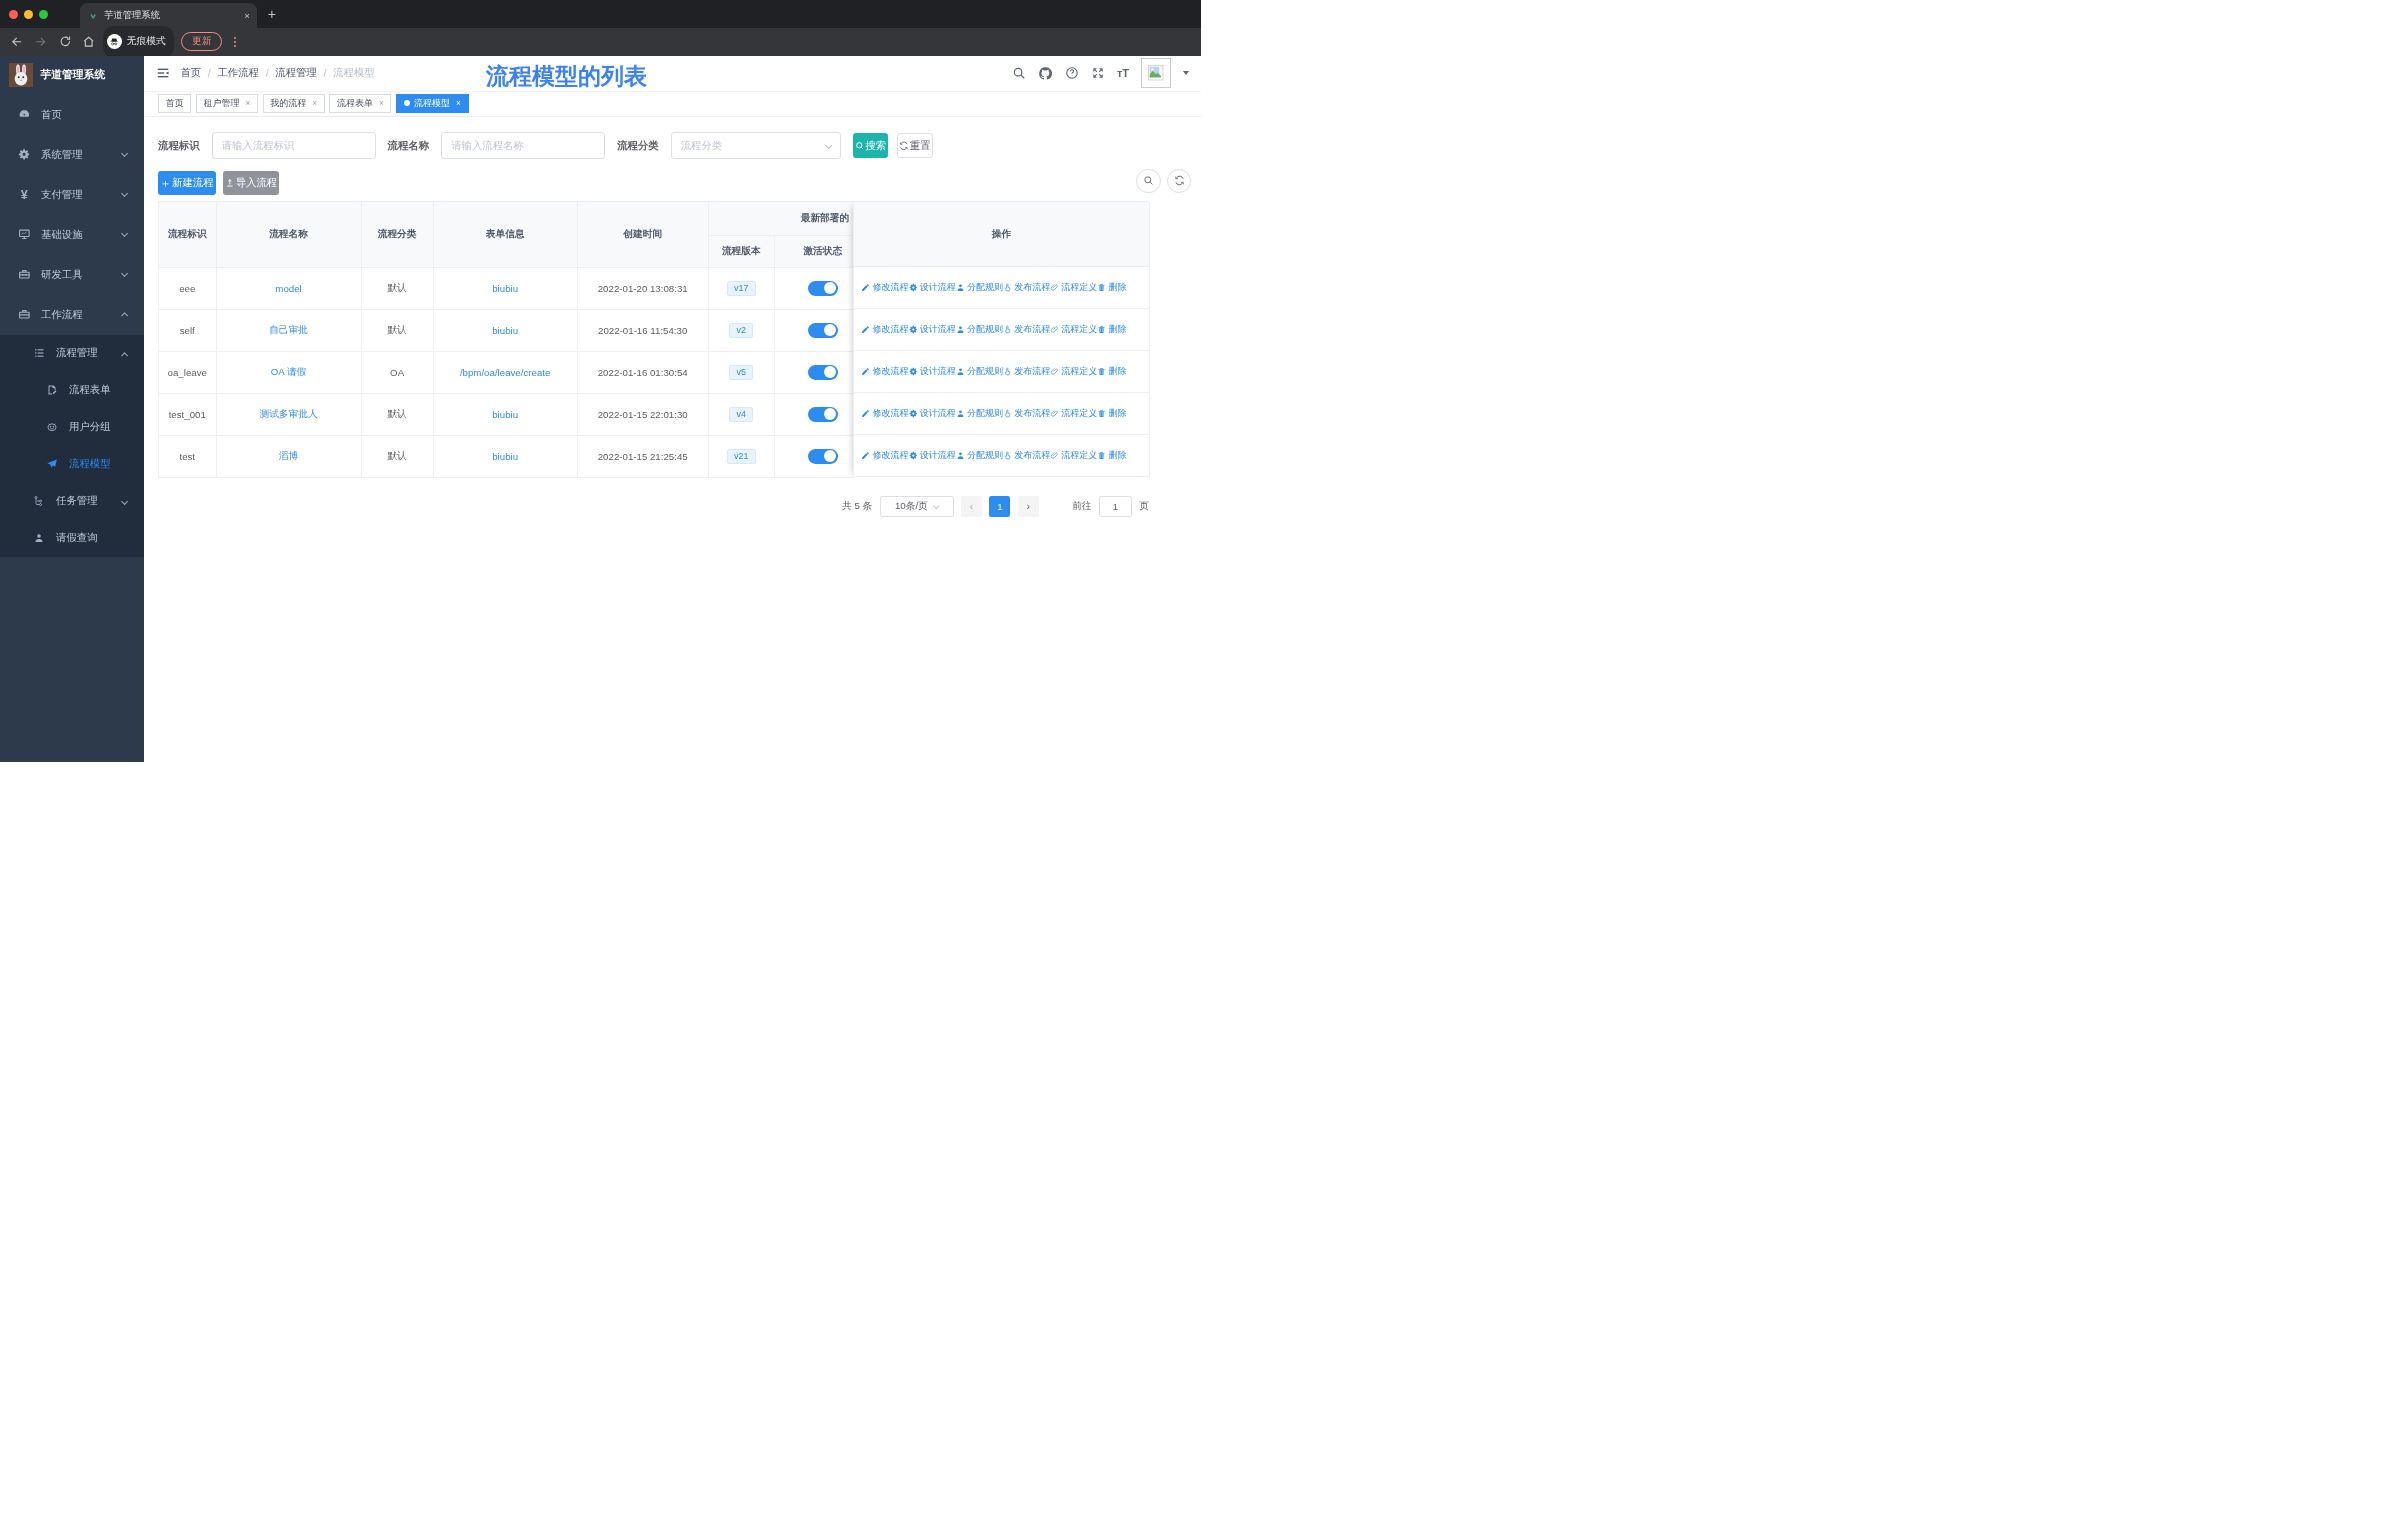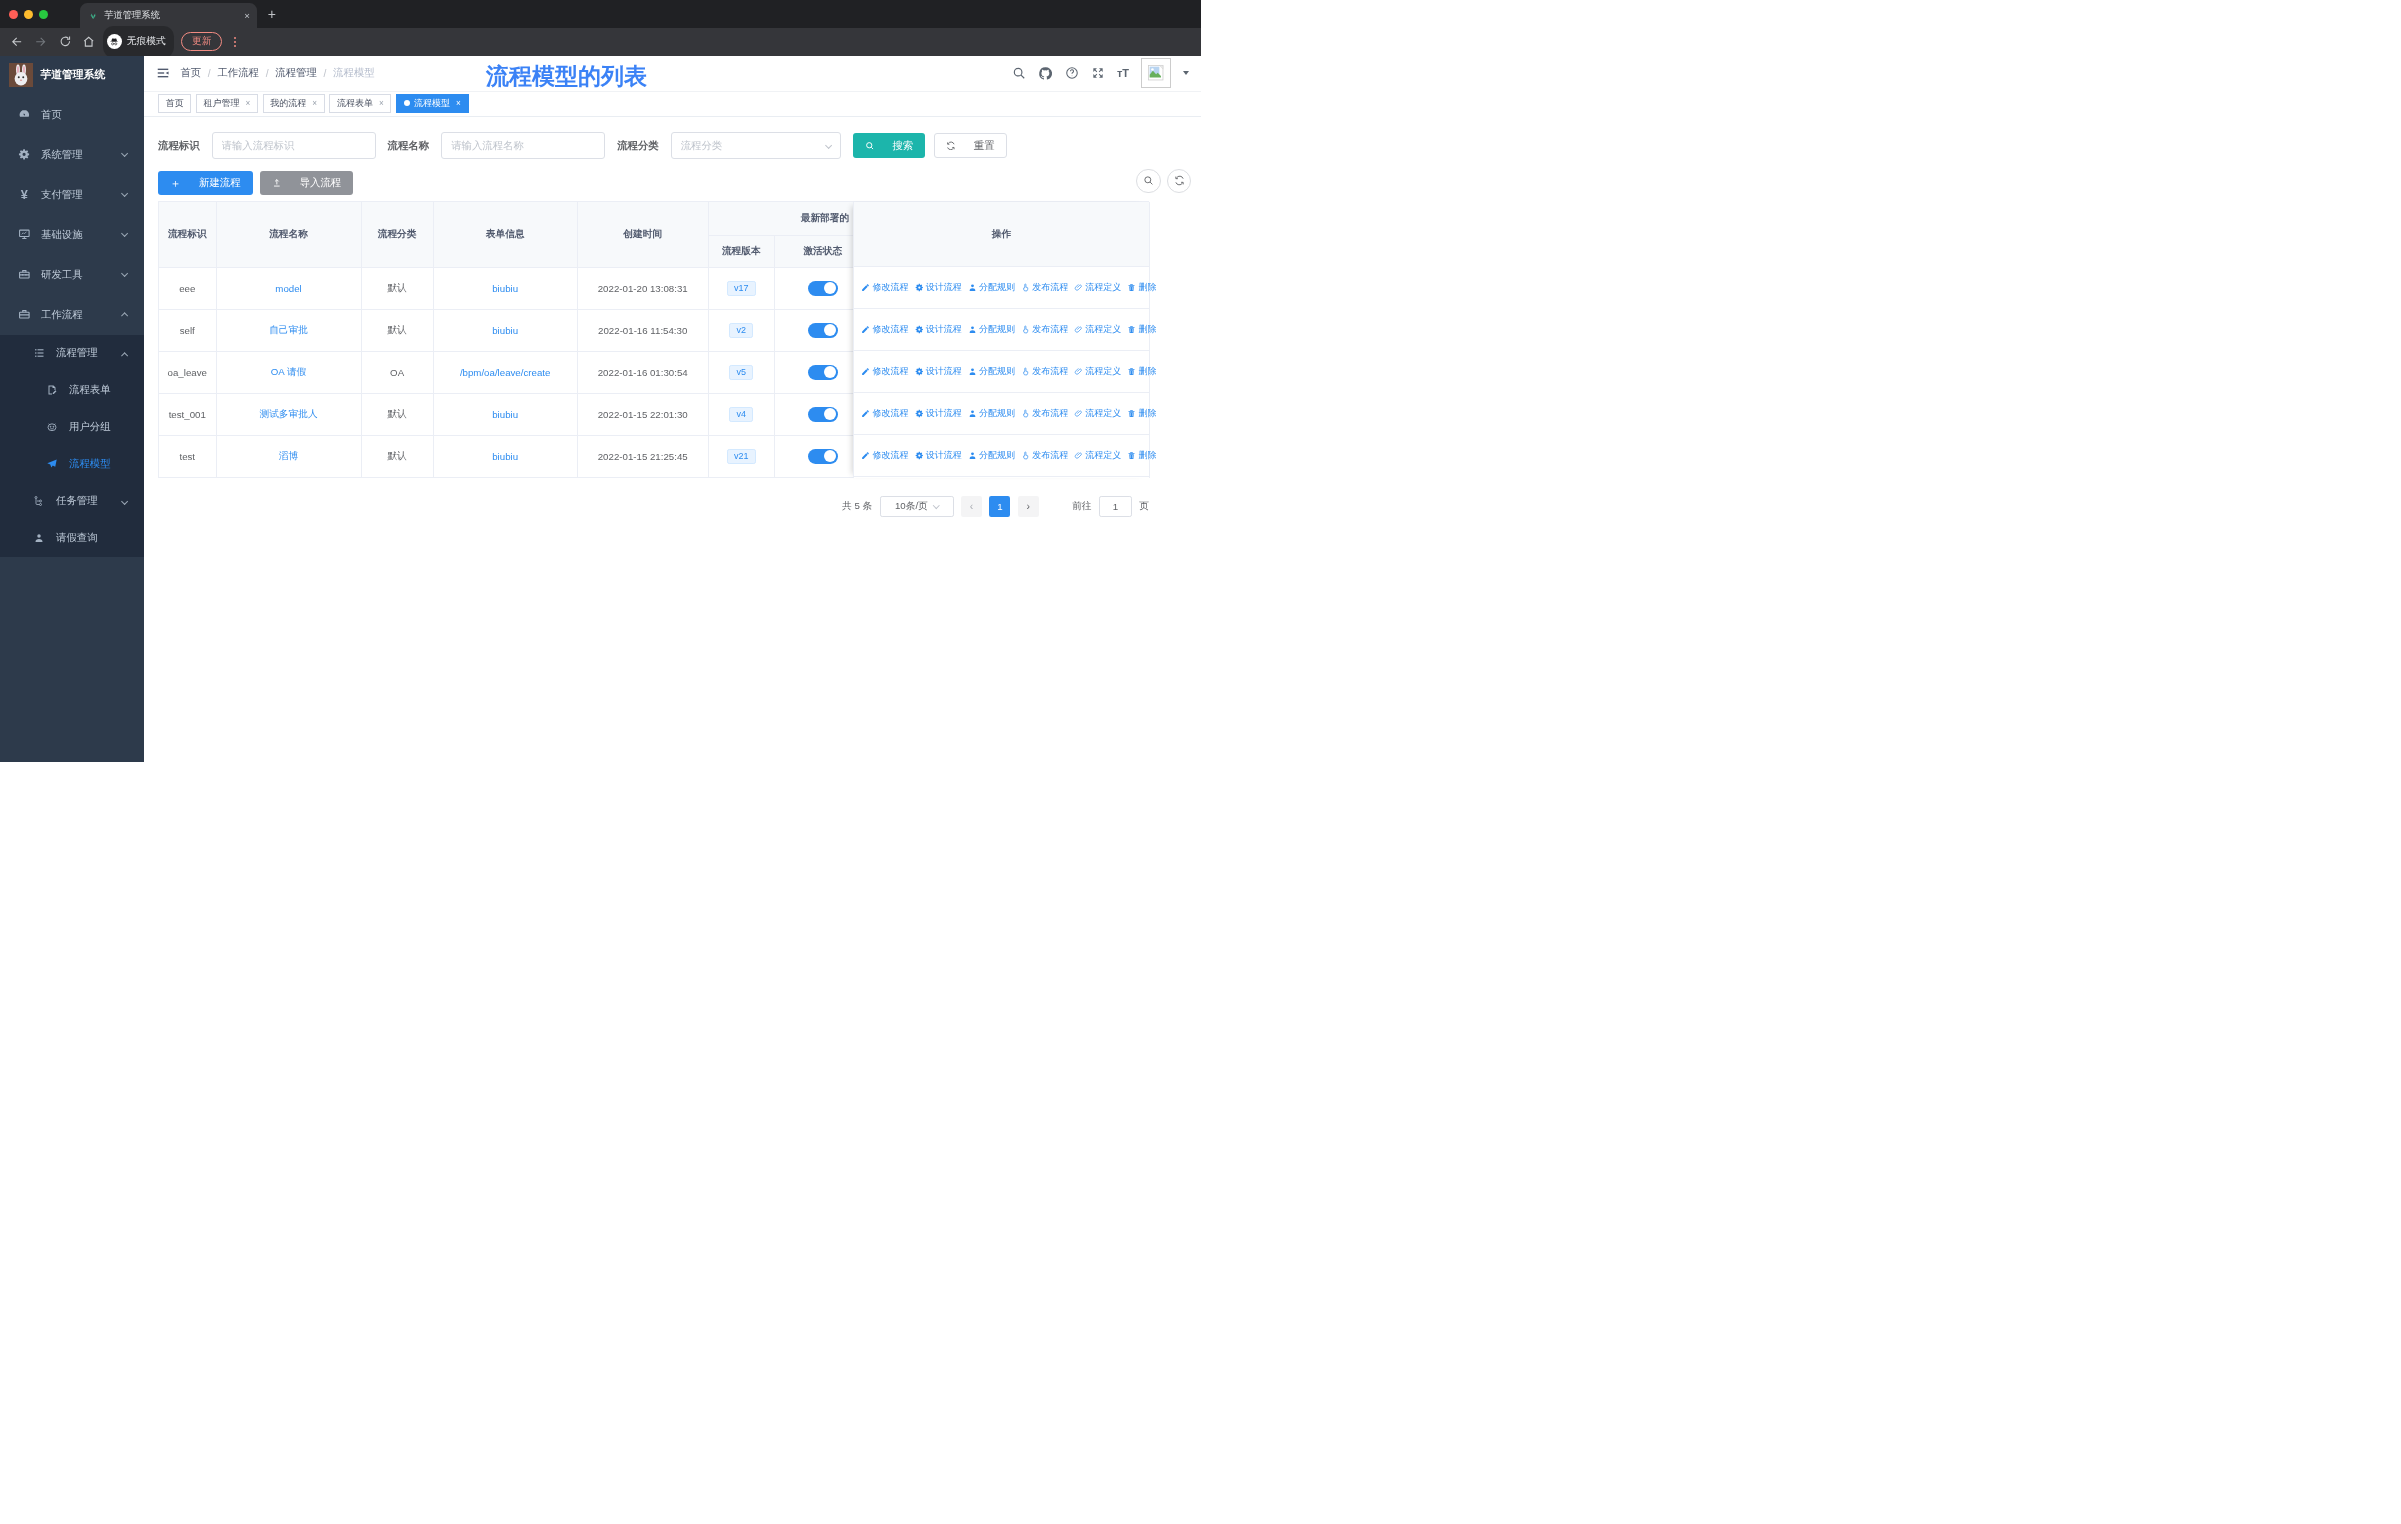--- a/index.html
+++ b/index.html
@@ -70,22 +70,22 @@
   
   .filters { display:flex; align-items:center; font-size:10.4px; color:#606266; }
   .flabel { font-weight:bold; margin-right:12px; white-space:nowrap; }
   .fin { width:164px; height:27px; border:0.7px solid #dcdfe6; border-radius:3px; padding:10px 9px;
     font-size:10.4px; color:#606266; margin-right:12px; outline:none; }
   .fin::placeholder { color:#bfc4cc; }
   .fsel { width:170px; height:27px; border:0.7px solid #dcdfe6; border-radius:3px; display:flex;
     align-items:center; padding:0 9px; color:#bfc4cc; margin-right:12px; position:relative; }
   .fsel .chev2 { position:absolute; right:9px; top:9.7px; width:5.2px; height:5.2px;
     border-right:1.1px solid #c0c4cc; border-bottom:1.1px solid #c0c4cc; transform:rotate(45deg); }
-  .btn { height:25px; border-radius:3px; display:inline-flex; align-items:center; gap:18px;
-    padding:0 11px; font-size:10.4px; cursor:pointer; border:0.7px solid transparent; }
+  .btn { height:25px; border-radius:3px; display:inline-flex; align-items:center; gap:1px;
+    padding:0 1px; font-size:10.4px; cursor:pointer; border:0.7px solid transparent; }
   .btn.teal { background:#1cb5ab; color:#fff; }
   .btn.plain { background:#fff; border-color:#dcdfe6; color:#606266; margin-left:9px; }
 
   
   .tbar { margin-top:12px; display:flex; gap:7.4px; }
   .btn.blue { background:#2d8cf0; color:#fff; height:24px; }
   .btn.grey { background:#909399; color:#fff; height:24px; }
   .tools { position:absolute; top:52px; right:9.7px; display:flex; gap:6px; }
   .cbtn { width:24.6px; height:24.6px; border:0.7px solid #dcdee2; border-radius:50%; background:#fff;
     display:flex; align-items:center; justify-content:center; color:#606266; cursor:pointer; }
@@ -104,21 +104,21 @@
     border-radius:2.2px; padding:1.5px 6px; font-size:9px; }
   .toggle { width:30px; height:15px; border-radius:7.4px; background:#2d8cf0; margin:0 auto; position:relative; cursor:pointer; }
   .toggle::after { content:""; position:absolute; right:1.5px; top:1.5px; width:12px; height:12px; background:#fff; border-radius:50%; }
 
   
   .opscol { position:absolute; top:0; right:0; width:296px; bottom:0; background:#fff;
     box-shadow:-5.2px 0 6px -3.7px rgba(0,0,0,.18); border-left:0.7px solid #ebeef5; }
   .opshead { height:65px; background:#f7f9fb; border-bottom:0.7px solid #ebeef5; display:flex;
     align-items:center; justify-content:center; color:#515a6e; font-weight:bold; font-size:9.7px; }
   .opsrow { height:42px; border-bottom:0.7px solid #ebeef5; display:flex; align-items:center;
-    padding-left:7.4px; gap:6px; white-space:nowrap; }
+    padding-left:7.4px; gap:0; white-space:nowrap; }
   .opsrow a { color:#2d8cf0; font-size:9px; text-decoration:none; display:inline-flex; align-items:center; gap:2.2px; cursor:pointer; }
 
   
   .pager { width:991px; margin-top:18px; display:flex; justify-content:flex-end; align-items:center;
     gap:7.4px; font-size:9.7px; color:#606266; }
   .psel { width:74px; height:21px; border:0.7px solid #dcdfe6; border-radius:2.2px; display:flex;
     align-items:center; justify-content:center; gap:6px; color:#606266; position:relative; }
   .psel .chev2 { width:4.5px; height:4.5px; border-right:1.1px solid #c0c4cc; border-bottom:1.1px solid #c0c4cc; transform:rotate(45deg); margin-top:-2.2px; }
   .pbtn { width:21px; height:21px; border-radius:2.2px; background:#f4f4f5; color:#a8abb2;
     display:flex; align-items:center; justify-content:center; font-size:10.4px; cursor:pointer; }

